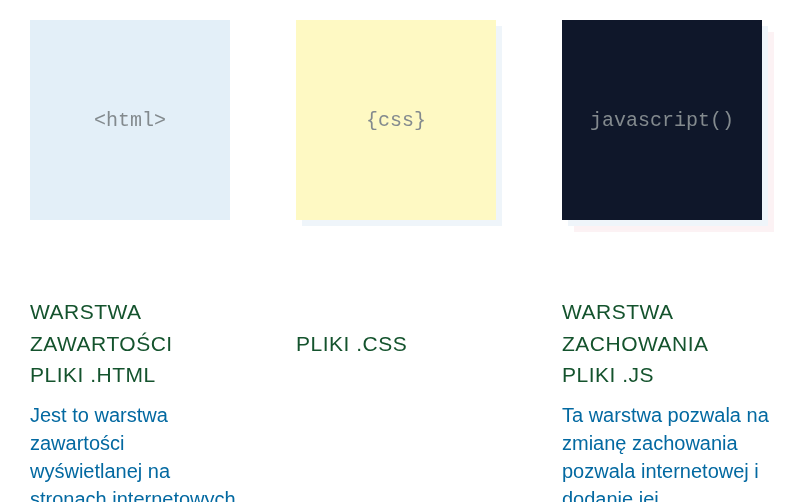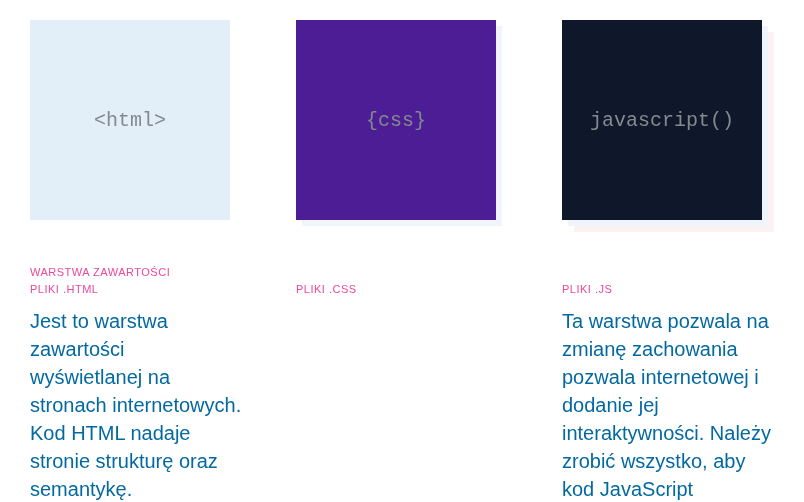--- a/index.html
+++ b/index.html
@@ -17,21 +17,21 @@
   }
   .col {
     width: 212px;
     display: flex;
     flex-direction: column;
   }
   .tile-wrap {
     position: relative;
     width: 220px;
     height: 200px;
-    margin-bottom: 44px;
+    margin-bottom: 76px;
   }
   .tile {
     width: 200px;
     height: 200px;
     display: flex;
     align-items: center;
     justify-content: center;
     font-family: "Courier New", Courier, monospace;
     font-size: 20px;
     color: #838a8e;
@@ -41,29 +41,29 @@
   .shadow1, .shadow2 {
     position: absolute;
     width: 200px;
     height: 200px;
     z-index: 1;
   }
   .shadow1 { top: 6px; left: 6px; }
   .shadow2 { top: 12px; left: 12px; z-index: 0; }
 
   .tile-html  { background: #e3eff8; }
-  .tile-css   { background: #4c1d95; }
+  .tile-css   { background: #fef9c3; }
   .tile-js    { background: #0f172a; }
   .sh-css     { background: #eff5fa; }
   .sh-js      { background: #fcf2f4; }
 
   .heading {
-    font-size: 11px;
+    font-size: 21px;
     letter-spacing: 0.5px;
-    color: #ec4899;
+    color: #14532d;
     font-weight: 400;
     line-height: 1.5;
     margin-bottom: 10px;
     text-transform: uppercase;
   }
   .desc {
     font-size: 20px;
     line-height: 1.4;
     color: #0369a1;
   }
@@ -101,19 +101,19 @@
 
   <div class="col">
     <div class="tile-wrap">
       <div class="shadow2 sh-js"></div>
       <div class="shadow1 sh-css"></div>
       <div class="tile tile-js">
         <span>javascript()</span>
       </div>
     </div>
     <div class="heading">
-      <br>
+      <span>WARSTWA ZACHOWANIA</span><br>
       <span>PLIKI .JS</span>
     </div>
     <p class="desc">Ta warstwa pozwala na zmianę zachowania pozwala internetowej i dodanie jej interaktywności. Należy zrobić wszystko, aby kod JavaScript znajdował się w oddzielnych plikach.</p>
   </div>
 
 </div>
 
 </body></html>

